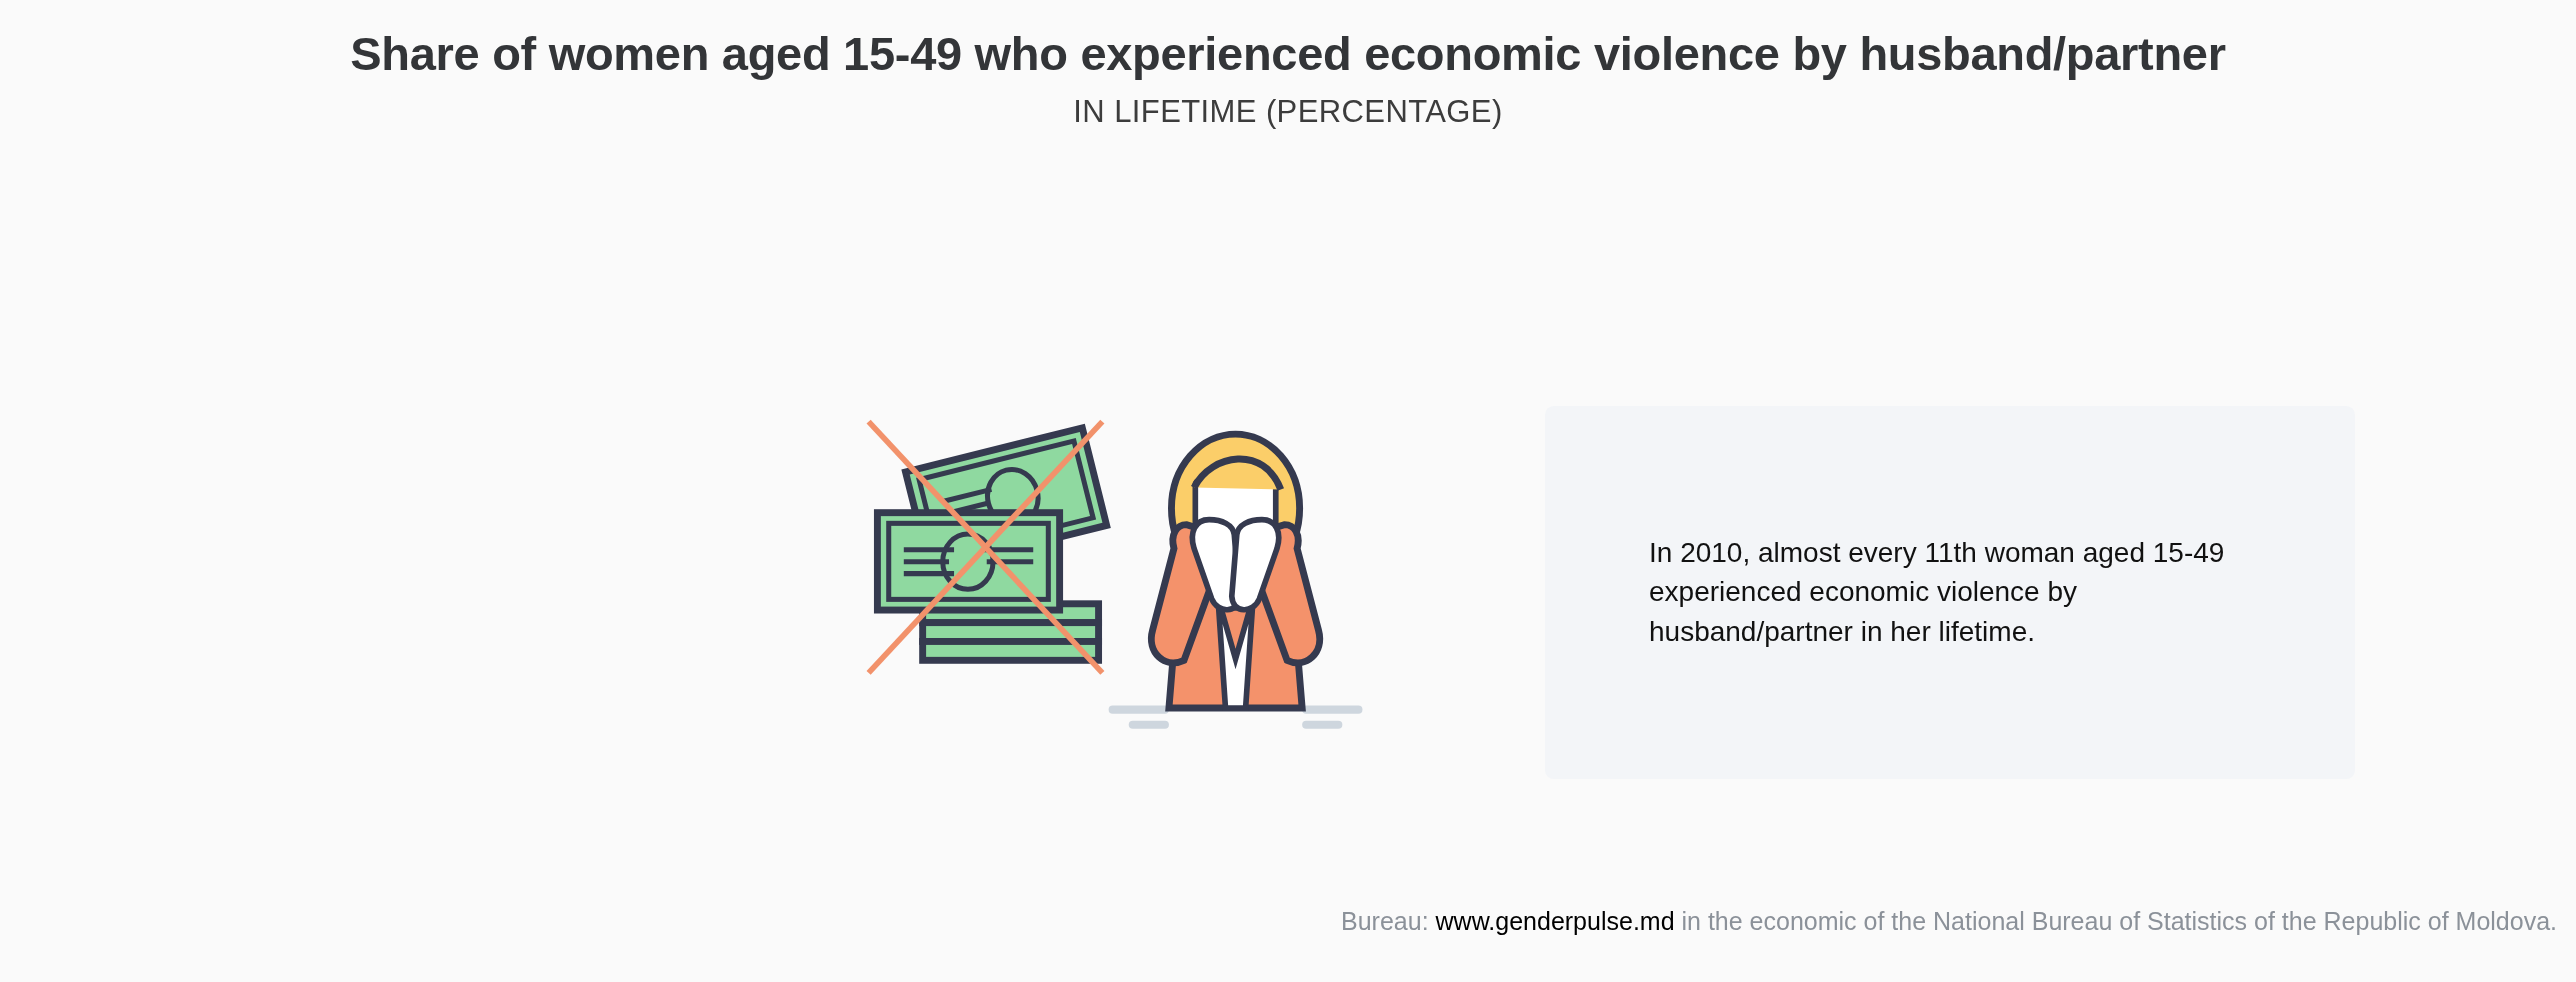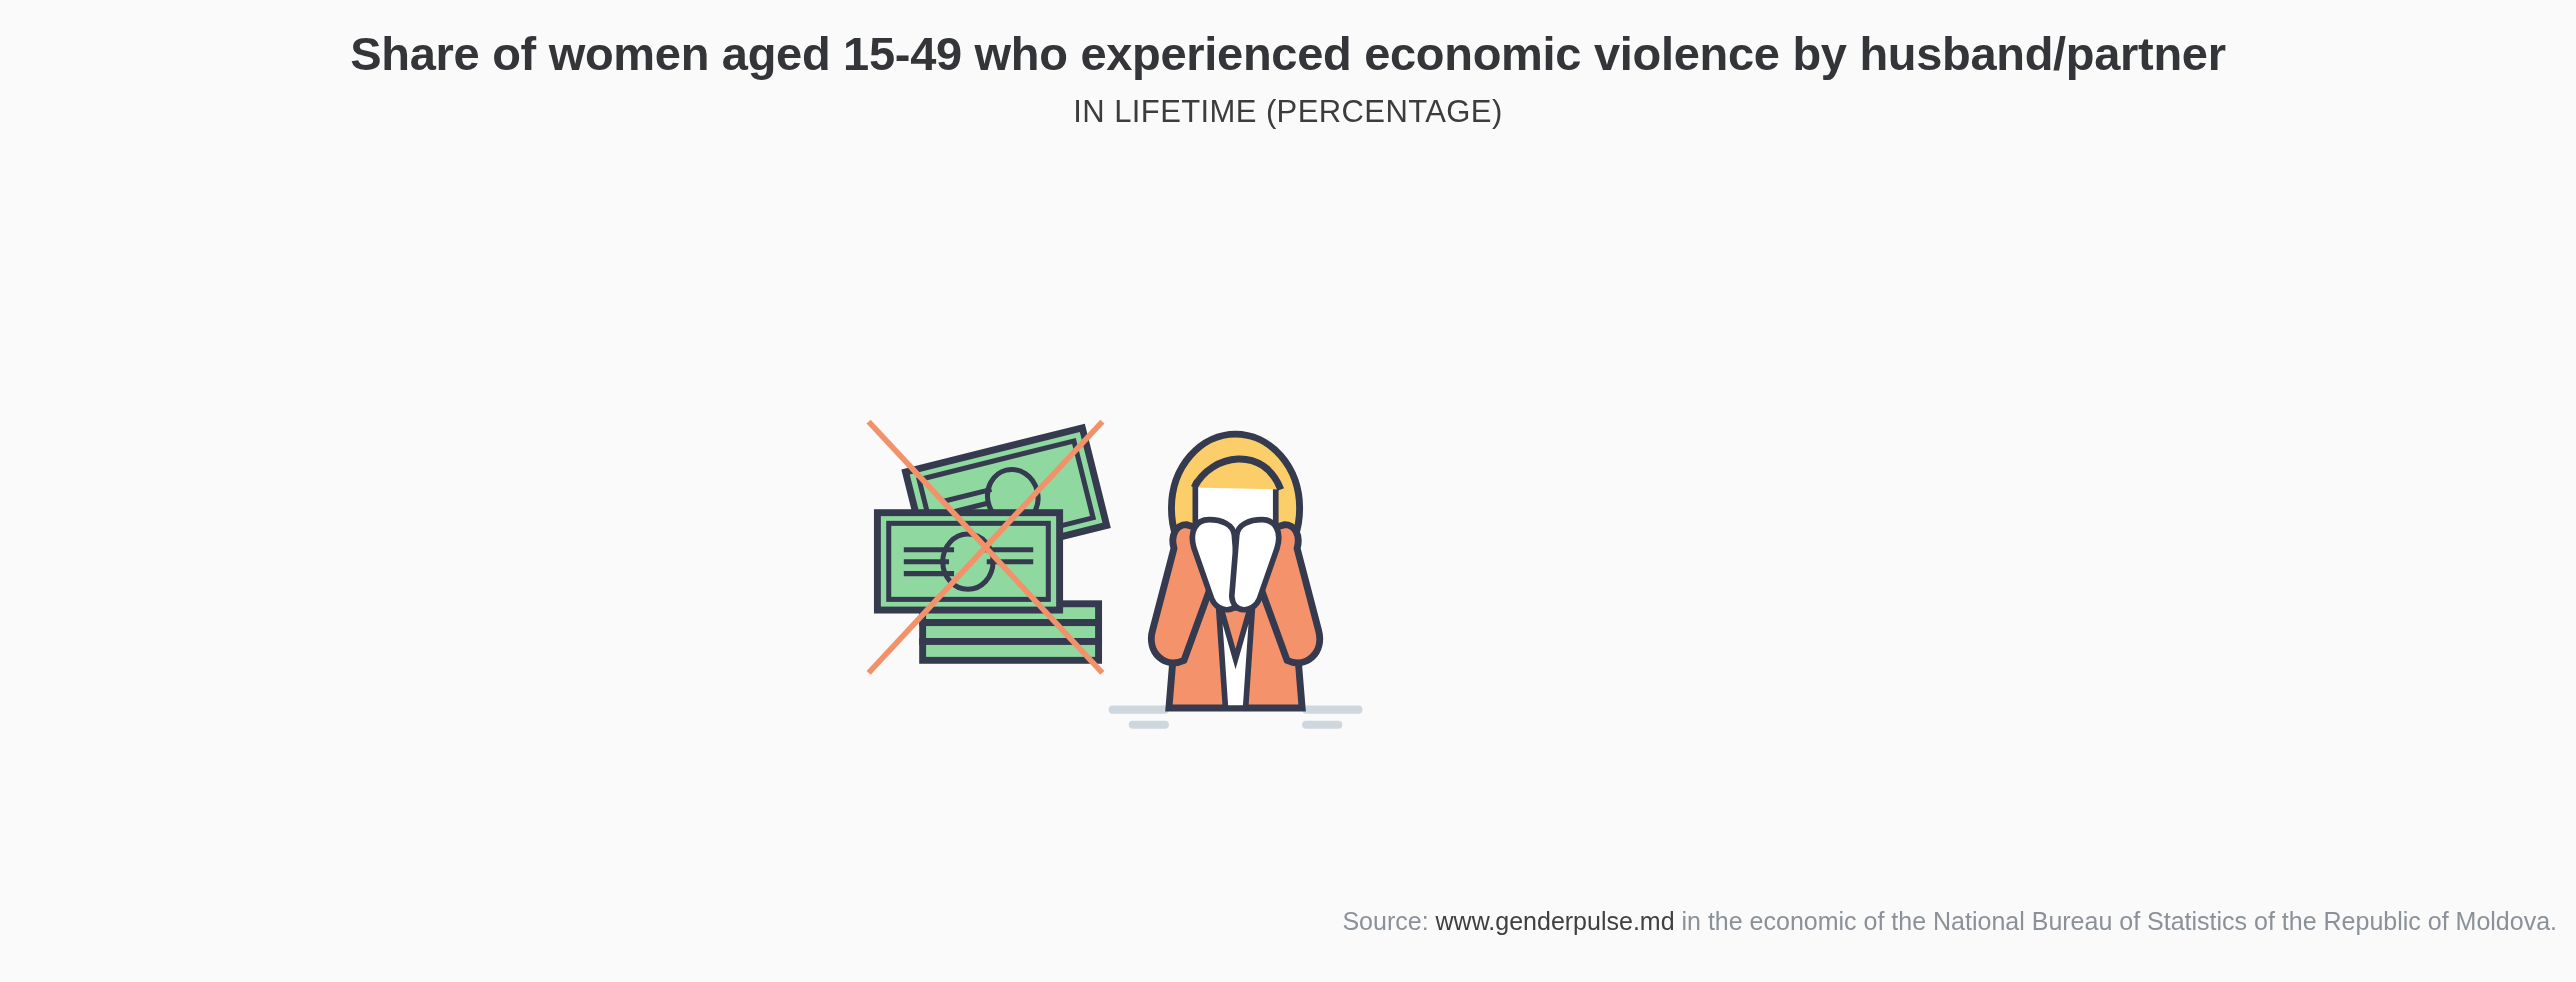--- a/index.html
+++ b/index.html
@@ -99,21 +99,21 @@
     left: 0;
     top: 907px;
     width: 2576px;
     padding-right: 19px;
     text-align: right;
     font-size: 25px;
     color: #8b9199;
     font-weight: 400;
   }
   .footer .src-link {
-    color: #404040;
+    color: #000000;
     text-decoration: none;
   }
 </style>
 </head>
 <body>
 
 <div id="infographic">
 
   <div class="header">
     <div class="title">Share of women aged 15-49 who experienced economic violence by husband/partner</div>
@@ -183,19 +183,22 @@
 
         <path d="M552 176 C530 176 520 196 528 222 L556 302 C566 326 598 326 600 298 L592 200
                  C590 184 572 176 552 176 Z" fill="#ffffff" stroke="#353a4f" stroke-width="9"></path>
 
         <path d="M636 176 C658 176 668 196 660 222 L632 302 C622 326 590 326 588 298 L596 200
                  C598 184 616 176 636 176 Z" fill="#ffffff" stroke="#353a4f" stroke-width="9"></path>
       </g>
     </svg>
   </div>
 
+  <div class="callout">
+    <div class="callout-text">In 2010, almost every 11th woman aged 15-49 experienced economic violence by husband/partner in her lifetime.</div>
+  </div>
 
   <div class="footer">
-    <span>Source: </span><a class="src-link" href="#">www.genderpulse.md</a><span> in the economic of the National Bureau of Statistics of the Republic of Moldova.</span>
+    <span>Bureau: </span><a class="src-link" href="#">www.genderpulse.md</a><span> in the economic of the National Bureau of Statistics of the Republic of Moldova.</span>
   </div>
 
 </div>
 
 
 </body></html>

